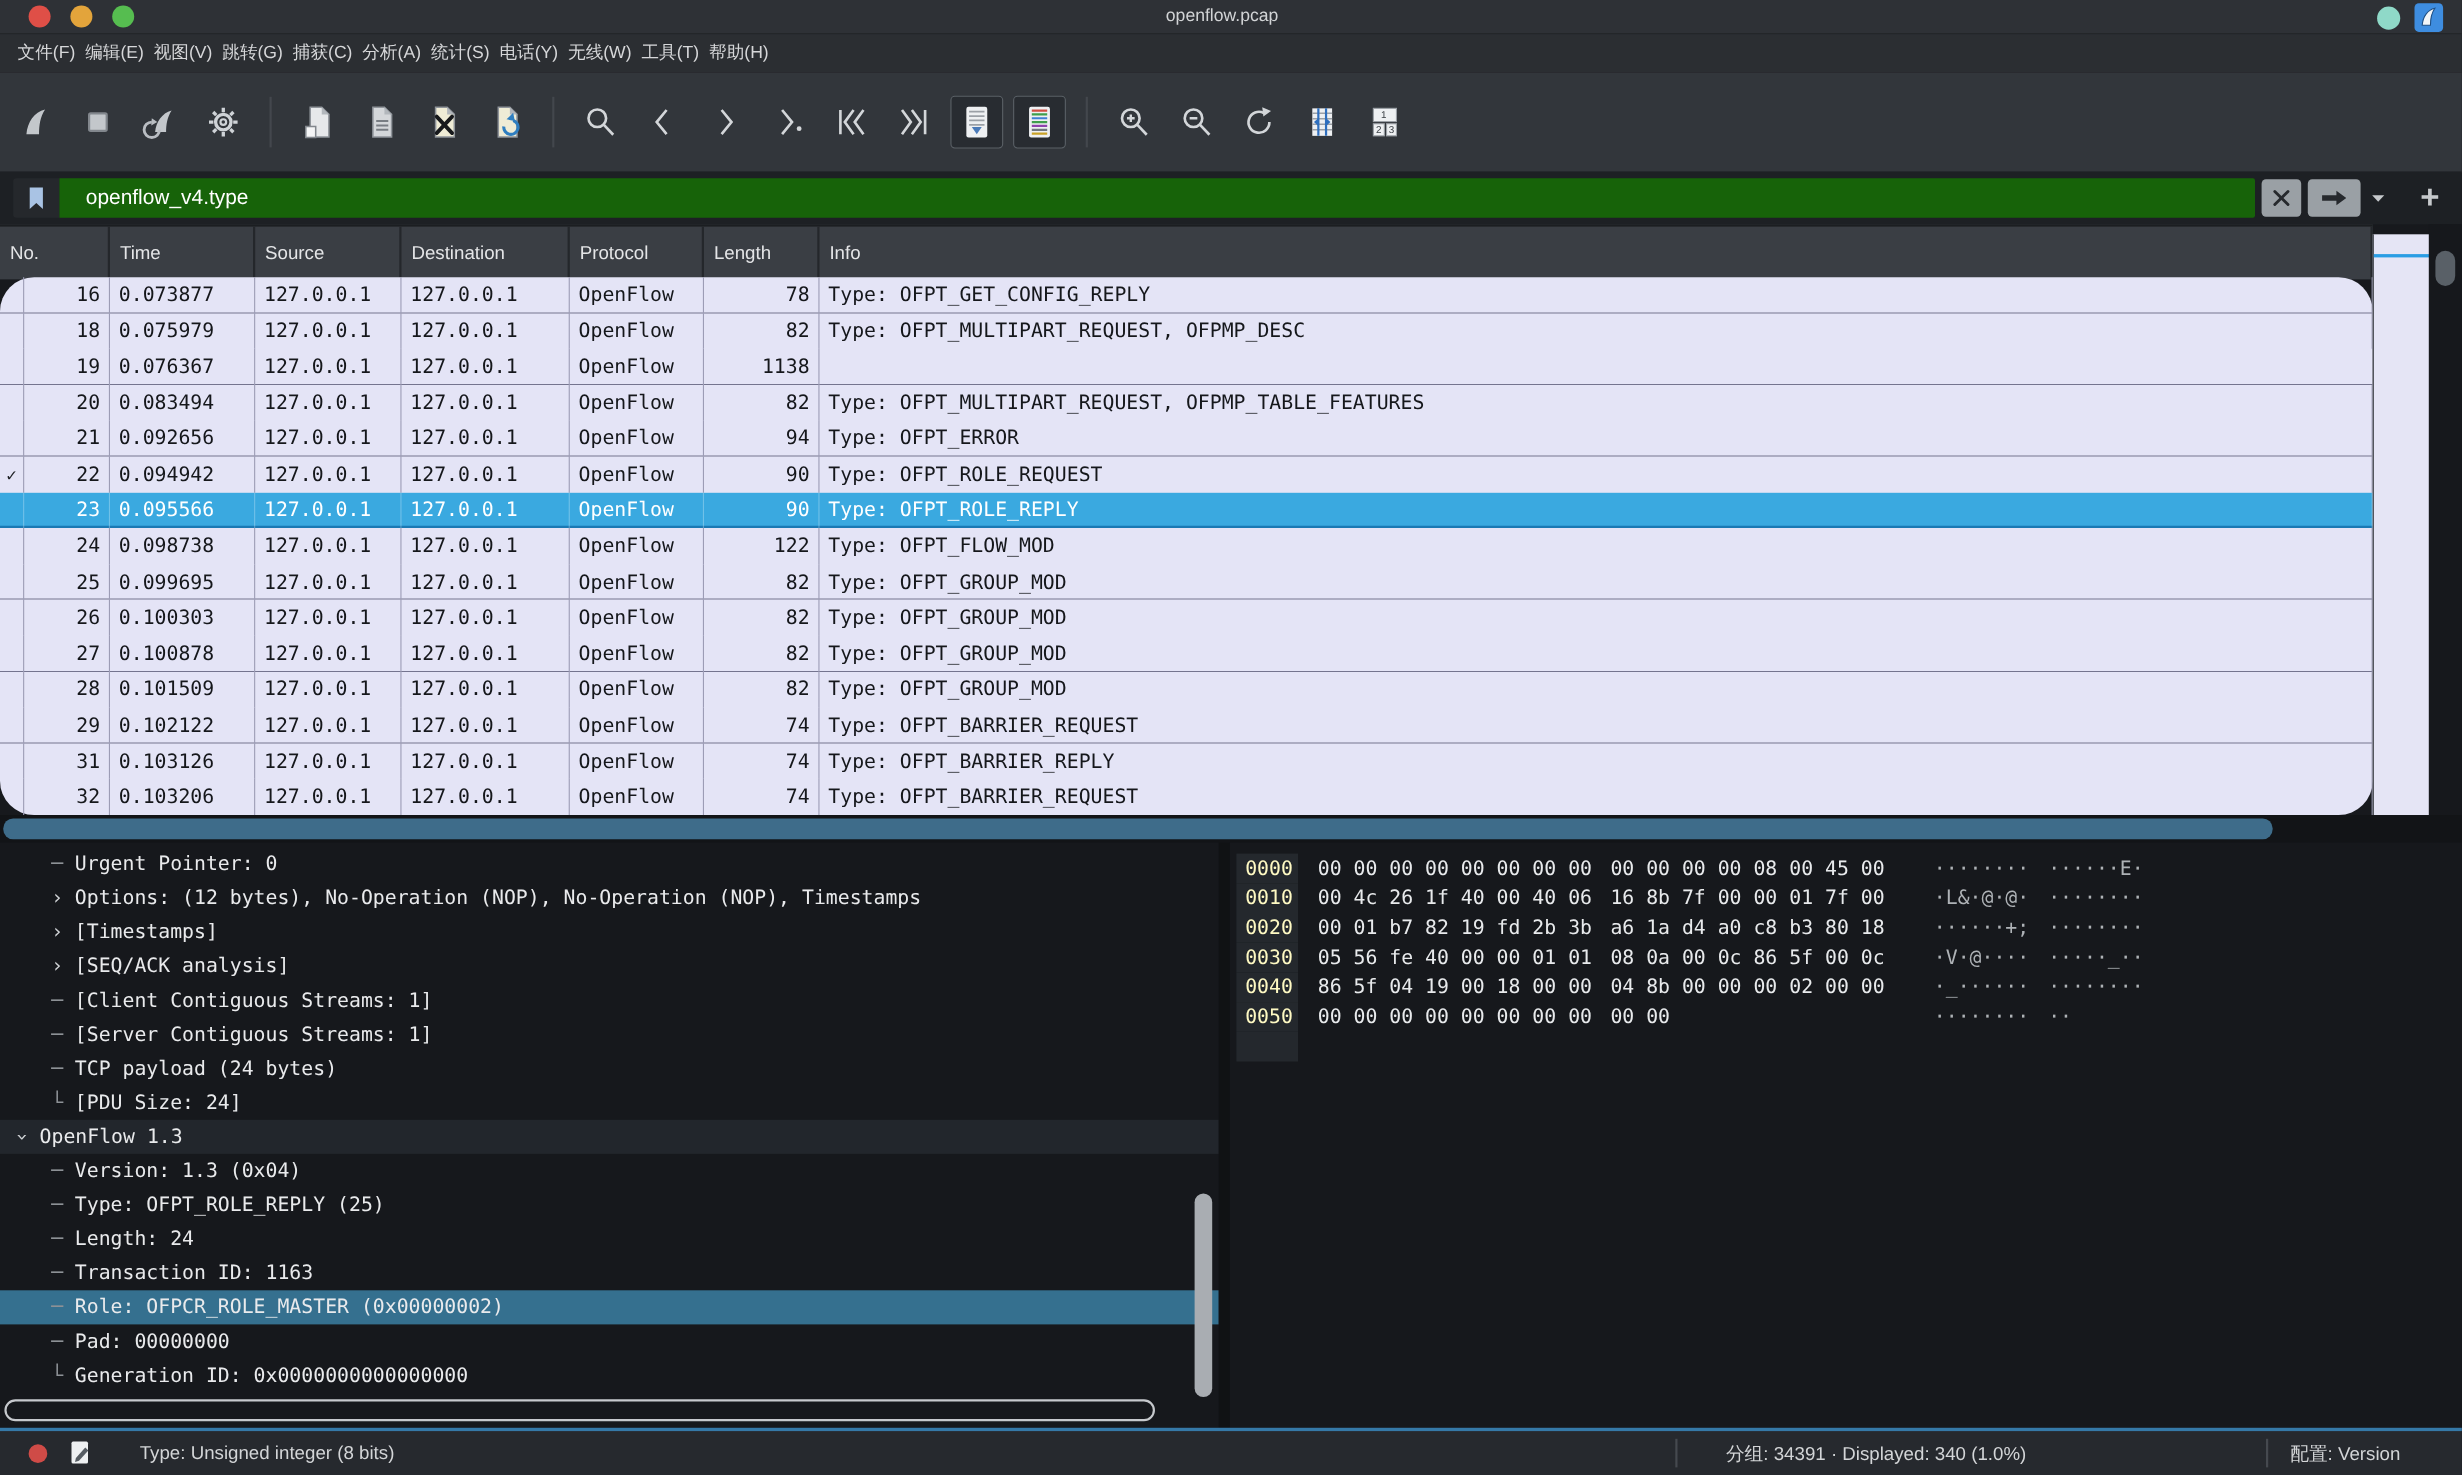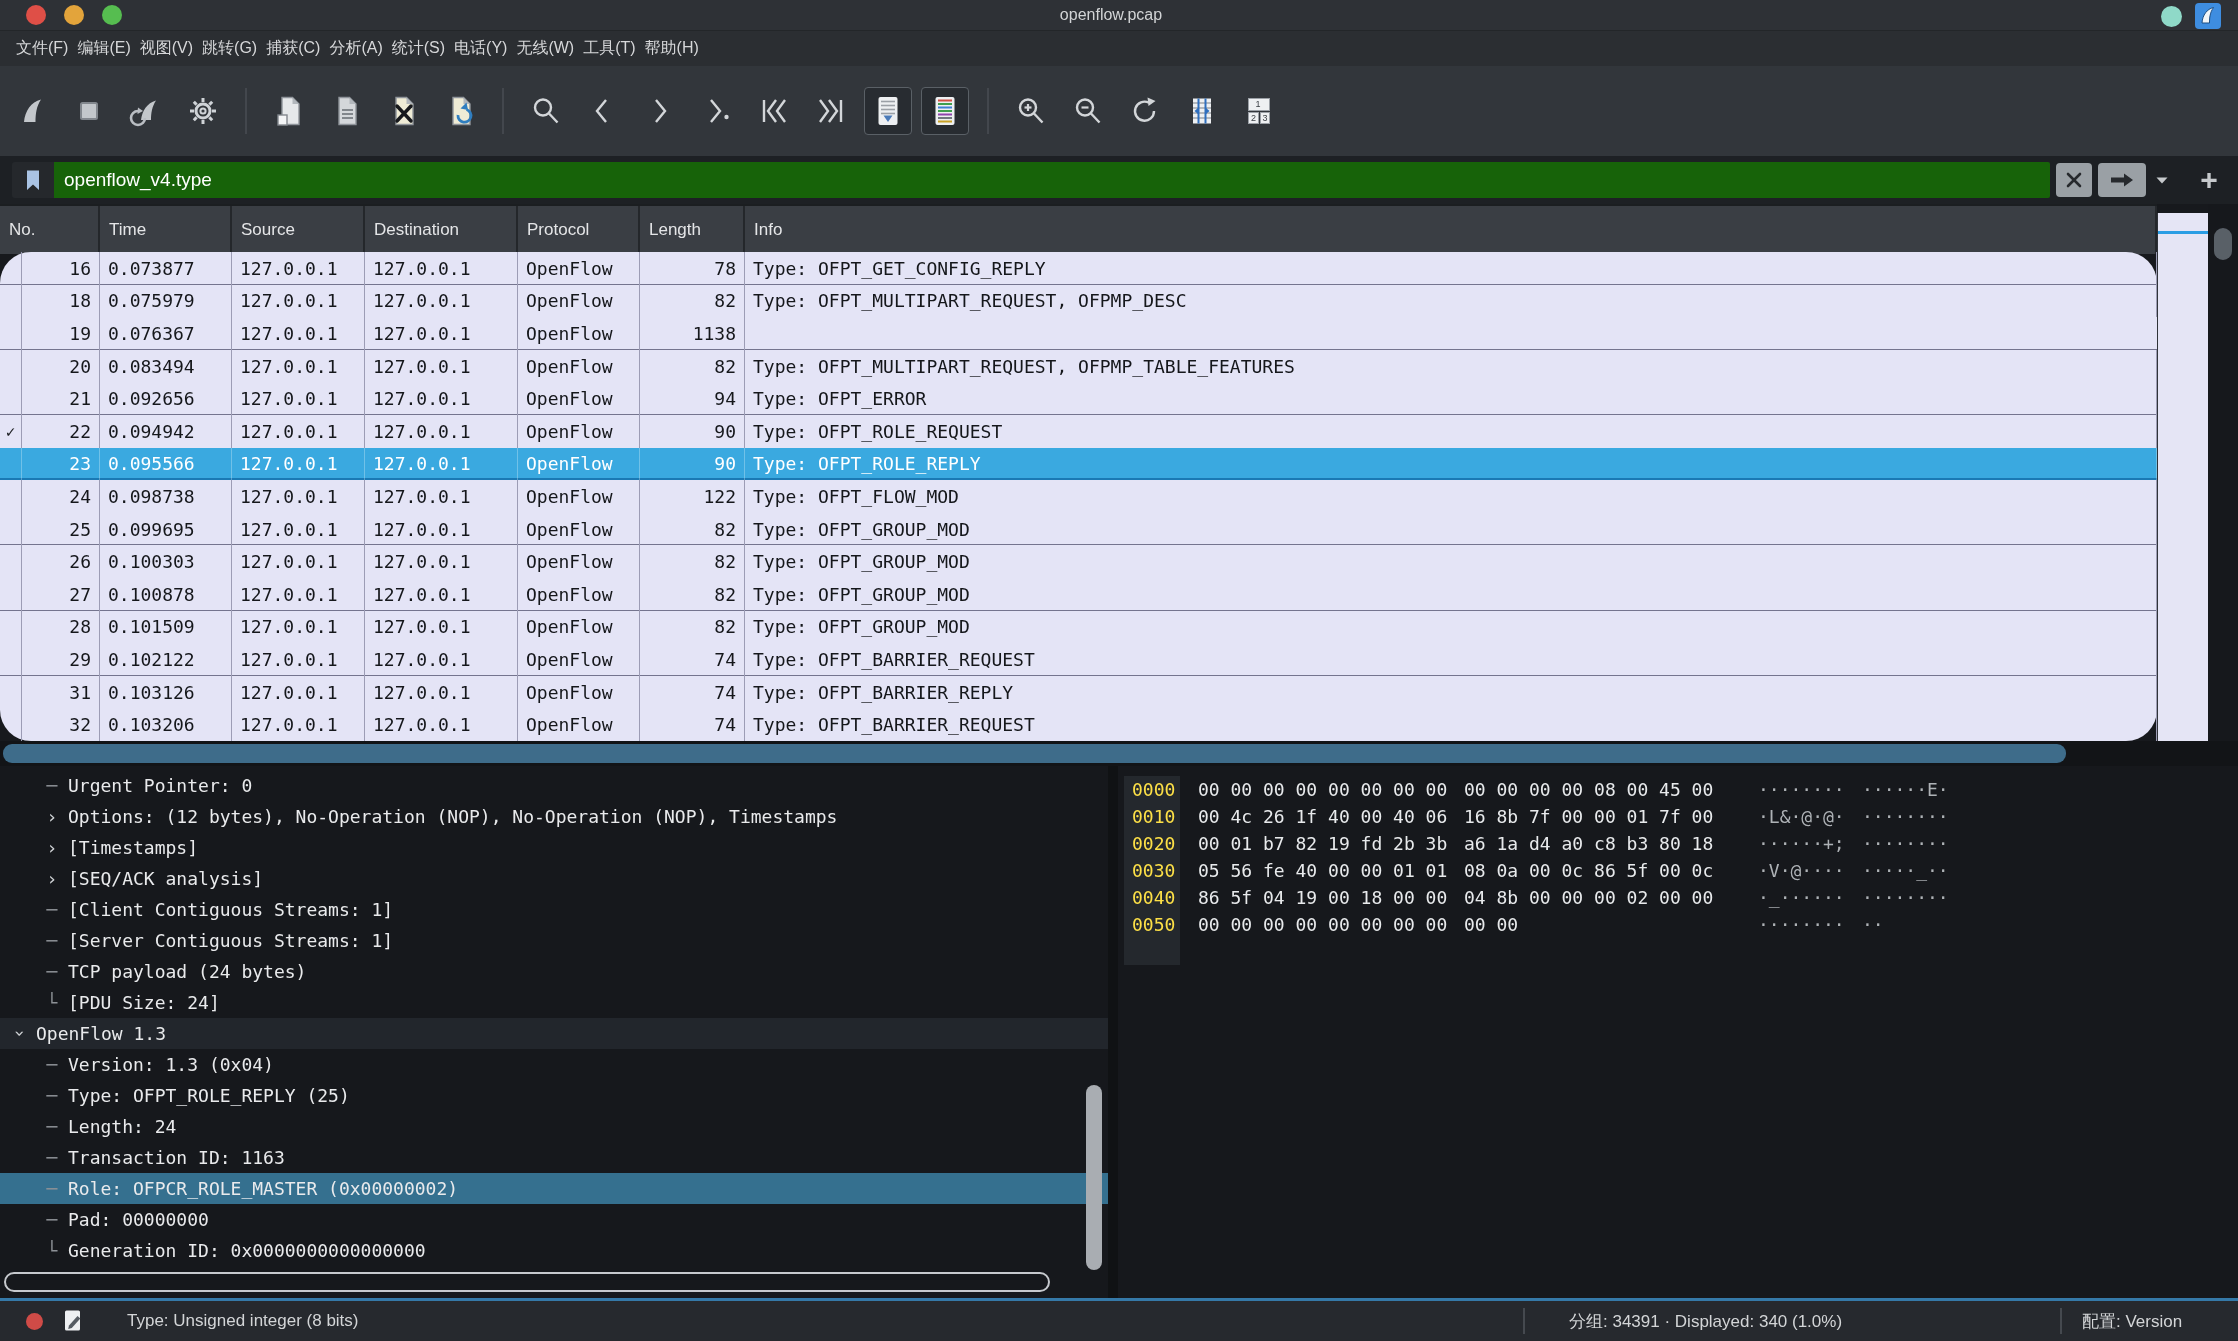--- a/index.html
+++ b/index.html
@@ -27,21 +27,21 @@
   .tbtn{width:48px;height:48px;border-radius:4px;display:flex;align-items:center;justify-content:center;}
   .tbtn.pressed{background:#282c31;border:1px solid #5a6066;box-sizing:border-box;}
   .tbtn .icon{display:flex;}
   .tsep{width:2px;height:46px;background:#43474d;margin:0 9px;}
   
   .filterbar{top:156px;left:0;right:0;height:48px;background:#1d2024;display:flex;align-items:center;
     padding:0 12px;}
   .bookmark-btn{width:42px;height:36px;background:#25282c;border-radius:3px 0 0 3px;display:flex;
     align-items:center;justify-content:center;}
   .filter-input{flex:1;height:36px;background:#176309;color:#ffffff;font-size:19px;display:flex;
-    align-items:center;padding-left:10px;border-radius:0 2px 2px 0;}
+    align-items:center;padding-left:24px;border-radius:0 2px 2px 0;}
   .fbtn{width:36px;height:34px;background:#9aa0a5;border-radius:4px;display:flex;align-items:center;
     justify-content:center;margin-left:6px;}
   .fbtn.wide{width:48px;}
   .caret-btn{width:24px;height:34px;display:flex;align-items:center;justify-content:center;margin-left:4px;}
   .plus-btn{width:34px;height:34px;margin-left:18px;color:#c6c9cc;font-size:30px;display:flex;
     align-items:center;justify-content:center;font-weight:bold;}
   
   .pl-header{top:204px;left:0;width:2157px;height:48px;background:#3a3e44;border-top:2px solid #1b1e21;
     display:grid;grid-template-columns:100px 132px 133px 153px 122px 105px 1fr;color:#e4e5e7;font-size:17px;}
   .hcell{display:flex;align-items:center;padding-left:9px;border-right:2px solid #24272b;overflow:hidden;}
@@ -76,21 +76,21 @@
   .drow.dhl{background:#22262c;}
   .drow.dselected{background:#35708f;}
   .detail-vthumb{left:1086px;top:1085px;width:16px;height:185px;background:#a9adb2;border-radius:8px;}
   .detail-hscroll{left:4px;top:1272px;width:1046px;height:20px;border:2px solid #c6c9cd;border-radius:11px;
     background:#16181c;box-sizing:border-box;}
   .splitter{left:1108px;top:766px;width:10px;height:532px;background:#101214;}
   
   .hex-pane{left:1118px;top:766px;width:1120px;height:532px;background:#16181c;padding-top:10px;box-sizing:border-box;}
   .hexrow{height:27px;display:flex;align-items:center;
     font-family:"DejaVu Sans Mono","Liberation Mono",monospace;font-size:18px;}
-  .off{width:56px;flex:none;background:#24282d;color:#fde047;height:100%;display:flex;align-items:center;
+  .off{width:56px;flex:none;background:#24282d;color:#fef9c3;height:100%;display:flex;align-items:center;
     padding-left:8px;box-sizing:border-box;margin-left:6px;}
   .hx{color:#e8eaec;margin-left:18px;white-space:pre;width:254px;flex:none;}
   .hx2{margin-left:12px;}
   .ascii{color:#aeb2b6;margin-left:40px;white-space:pre;width:92px;flex:none;}
   .a2{margin-left:12px;}
   
   .statusbar{top:1298px;left:0;right:0;height:43px;background:#26292e;border-top:3px solid #3579a8;
     box-sizing:border-box;display:flex;align-items:center;color:#d3d5d7;font-size:17px;}
   .sb-left{display:flex;align-items:center;gap:18px;padding-left:26px;flex:none;}
   .expert-dot{width:17px;height:17px;border-radius:50%;background:#cf4b47;}

